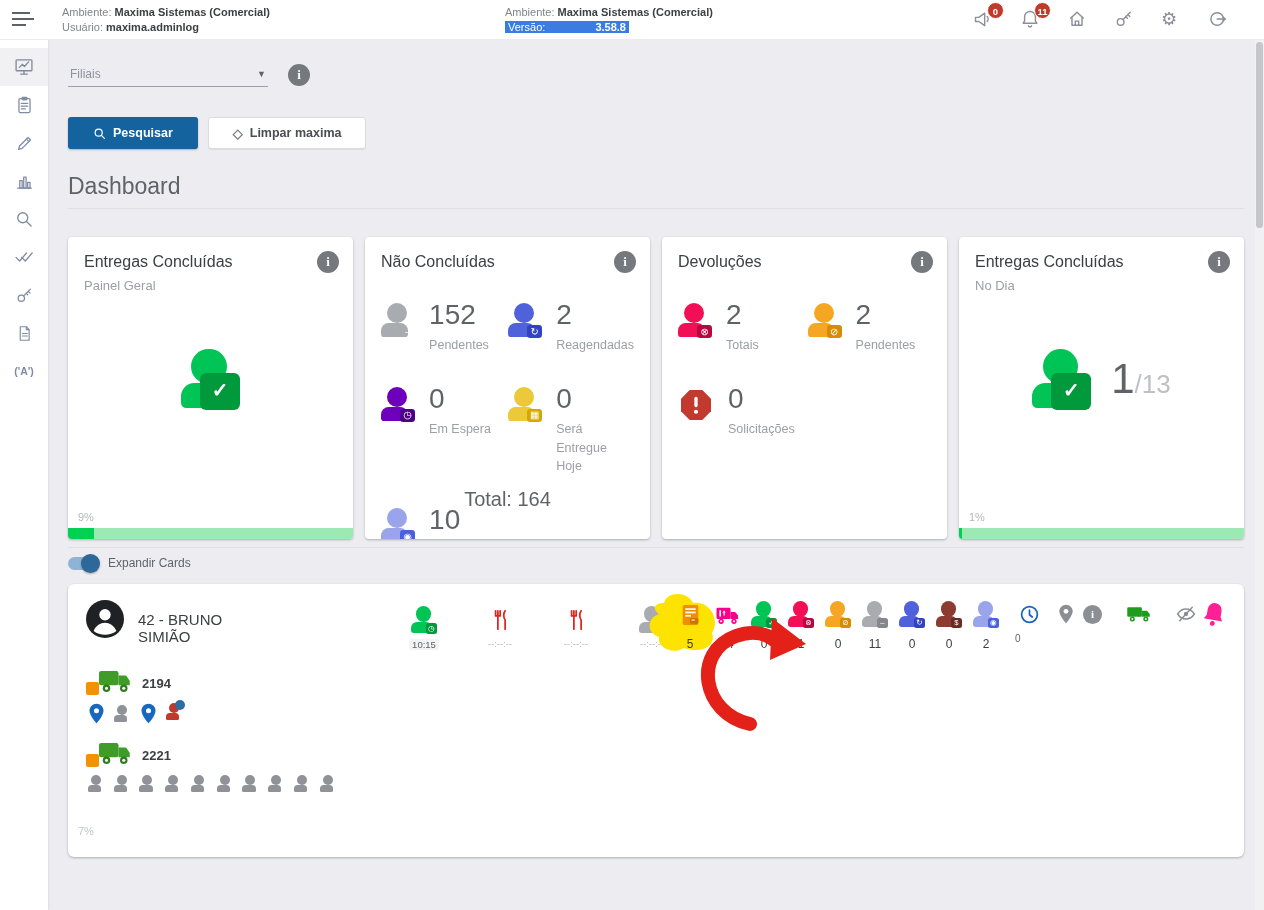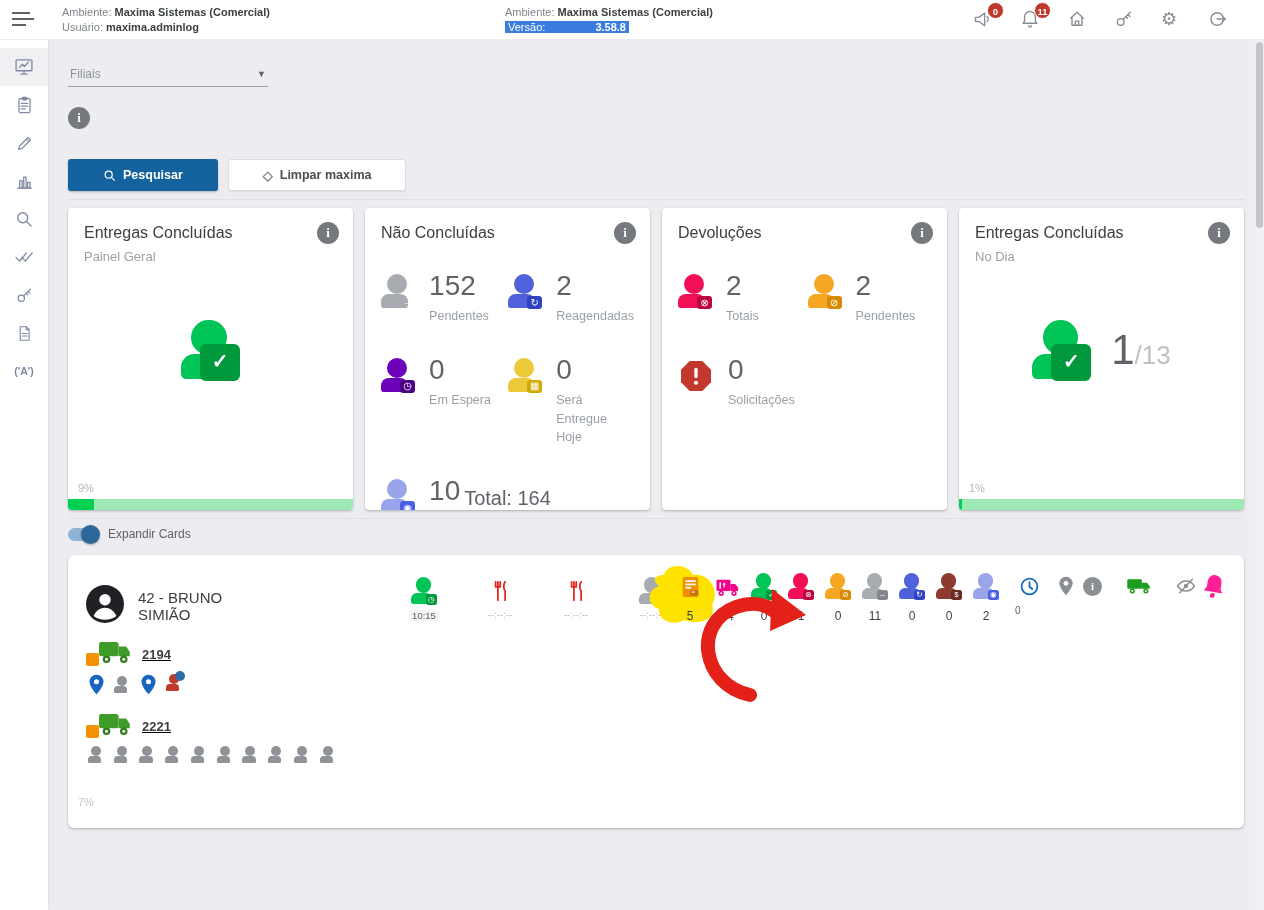--- a/index.html
+++ b/index.html
@@ -40,55 +40,55 @@
   .gb-home { margin-right:14px; cursor:pointer; display:flex; }
   .gb-bc { font-size:11px; font-weight:600; }
 
   
   .content { padding:22px 20px 0 20px; }
   .field { width:200px; display:flex; justify-content:space-between; align-items:center;
            border-bottom:1px solid #9aa0a6; padding:5px 2px; cursor:pointer; }
   .field input { border:none; outline:none; width:160px; font-size:12px; color:#5f6368; background:transparent; }
   .field input::placeholder { color:#8d939b; }
   .caret { font-size:9px; color:#5f6368; }
-  .filiais-row { display:flex; align-items:flex-start; gap:20px;flex-direction:column; }
+  .filiais-row { display:flex; align-items:center; gap:20px; }
   .info-circle { width:22px; height:22px; border-radius:50%; background:#75797e; color:#fff;
                  font-size:13px; font-weight:700; text-align:center; line-height:22px; cursor:pointer;
                  font-family:"Liberation Serif", serif; }
   .btn-row { display:flex; gap:10px; margin-top:30px; }
-  .btn { height:32px; padding:0 34px; border-radius:3px; font-size:12.5px; font-weight:700;
+  .btn { height:32px; padding:0 24px; border-radius:3px; font-size:12.5px; font-weight:700;
          display:flex; align-items:center; gap:7px; cursor:pointer; border:1px solid transparent; }
   .btn-primary { background:#14629e; color:#fff; box-shadow:0 1px 2px rgba(0,0,0,.25); }
   .btn-plain { background:#fff; color:#4a4e53; border-color:#dadce0; box-shadow:0 1px 1px rgba(0,0,0,.08); }
   .diamond { font-size:13px; color:#7a7e84; }
 
   .section-h { font-size:23px; font-weight:400; color:#5f6368; margin-top:24px; }
   .hr { border:none; border-top:1px solid #e0e0e4; margin-top:8px; }
 
   
-  .cards { display:flex; gap:12px; margin-top:8px; }
+  .cards { display:flex; gap:12px; margin-top:28px; }
   .card { flex:1; position:relative; height:302px; background:#fff; border-radius:4px; padding:16px;
           box-shadow:0 1px 2px rgba(60,64,67,.25), 0 1px 3px rgba(60,64,67,.12); overflow:hidden; }
   .card-title { font-size:16px; font-weight:500; color:#3c4043; }
   .card-sub { font-size:13px; color:#9aa0a6; margin-top:7px; }
   .info-btn { position:absolute; top:14px; right:14px; width:22px; height:22px; border-radius:50%;
               background:#75797e; color:#fff; font-size:13px; font-weight:700; text-align:center;
               line-height:22px; cursor:pointer; font-family:"Liberation Serif", serif; }
   .hero { display:flex; align-items:center; justify-content:center; gap:20px; margin-top:56px; }
   .hero-num { font-size:42px; color:#5f6368; }
   .hero-total { font-size:26px; color:#bdc1c6; }
   .pct { position:absolute; left:10px; bottom:16px; font-size:11px; color:#b4b7bc; }
   .pbar { position:absolute; left:0; right:0; bottom:0; height:11px; background:#9ce9b4; }
   .pfill { height:100%; background:#00d153; }
 
   .stats { display:grid; grid-template-columns:1fr 1fr; row-gap:30px; column-gap:6px; margin-top:30px; }
   .stat { display:flex; gap:14px; }
   .stat-val { font-size:28px; line-height:1; color:#5f6368; }
   .stat-lbl { font-size:12.5px; color:#9aa0a6; margin-top:7px; max-width:105px; line-height:1.5; }
-  .card-total { position:absolute; left:0; right:0; bottom:0; text-align:center; font-size:20px; color:#5f6368; }
+  .card-total { position:absolute; left:0; right:0; bottom:28px; text-align:center; font-size:20px; color:#5f6368; }
 
   
   .pico { position:relative; width:3.1em; height:3.2em; display:inline-block; flex:none; }
   .pico .h { position:absolute; top:0; left:0.55em; width:1.85em; height:1.85em; border-radius:50%; background:var(--c); }
   .pico .b { position:absolute; bottom:0.1em; left:0; width:2.45em; height:1.3em;
              border-radius:0.7em 0.7em 0.28em 0.28em; background:var(--c); }
   .pico .bd { position:absolute; right:0; bottom:0; width:1.5em; height:1.35em; border-radius:0.33em;
               background:var(--d); color:#fff; display:flex; align-items:center; justify-content:center;
               font-size:0.9em; line-height:1; }
   .pico-hero { font-size:19px; }
@@ -99,41 +99,41 @@
 
   
   .toggle-row { display:flex; align-items:center; gap:10px; margin:8px 0 14px; }
   .switch { position:relative; width:30px; height:13px; border-radius:7px; background:#8fb3d4; cursor:pointer; }
   .switch .knob { position:absolute; right:-2px; top:-3px; width:19px; height:19px; border-radius:50%;
                   background:#2d6899; box-shadow:0 1px 2px rgba(0,0,0,.3); }
   .toggle-lbl { font-size:12px; color:#5f6368; }
 
   .driver-card { position:relative; height:273px; background:#fff; border-radius:6px; padding:16px 18px;
                  box-shadow:0 1px 2px rgba(60,64,67,.25), 0 1px 3px rgba(60,64,67,.12); }
-  .d-head { display:flex; align-items:flex-end; }
+  .d-head { display:flex; align-items:flex-start; }
   .avatar { width:38px; height:38px; flex:none; }
   .d-name { margin:11px 0 0 14px; font-size:15px; font-weight:500; color:#3c4043; }
   .checkins { display:flex; gap:28px; margin-left:150px; margin-top:6px; }
   .checkin { width:48px; text-align:center; }
   .checkin .ic { height:28px; display:flex; align-items:center; justify-content:center; }
   .checkin .t { font-size:9.5px; color:#b3b7bc; margin-top:4px; }
   .checkin .t.dark { color:#5f6368; background:#f1f3f4; border-radius:2px; display:inline-block; padding:0 3px; }
 
   .counters { display:flex; margin-left:auto; align-items:flex-start; gap:9px; }
   .counter { width:28px; text-align:center; position:relative; cursor:pointer; }
   .counter .ic { height:28px; display:flex; align-items:flex-end; justify-content:center; position:relative; z-index:1; }
   .counter .v { font-size:12px; color:#3c4043; margin-top:9px; position:relative; z-index:1; }
   .counter .v.small { font-size:10px; margin-top:5px; text-align:left; color:#5f6368; }
   .hl-blob { position:absolute; left:-32px; top:-12px; width:76px; height:68px; z-index:0; }
   .gap-l { margin-left:6px; } .gap-xl { margin-left:14px; }
   .util { display:flex; align-items:center; height:28px; cursor:pointer; }
 
   
   .vehicle { margin-top:16px; }
-  .v-row { display:flex; align-items:center; gap:10px;text-decoration:underline; }
+  .v-row { display:flex; align-items:center; gap:10px; }
   .truck-combo { position:relative; width:46px; height:30px; flex:none; }
   .truck-combo .pkg { position:absolute; left:0; bottom:3px; width:13px; height:13px; background:#f39200; border-radius:2px; }
   .truck-combo svg { position:absolute; right:0; top:0; }
   .v-code { font-size:13px; font-weight:700; color:#3c4043; }
   .v-icons { display:flex; gap:9px; align-items:center; margin-top:5px; margin-left:2px; }
   .reddot-person { position:relative; display:inline-block; }
   .reddot-person .dot { position:absolute; right:-3px; top:-3px; width:10px; height:10px; border-radius:50%; background:#2e6da4; }
 
   .d-pct { position:absolute; left:10px; bottom:20px; font-size:11px; color:#c2c5c9; }
 
@@ -286,20 +286,21 @@
               <path d="M15.5 15.5 21 21" stroke="#fff" stroke-width="2.2" stroke-linecap="round"></path>
             </svg>
           <span>Pesquisar</span>
         </button>
         <button class="btn btn-plain">
           <span class="diamond">◇</span>
           <span>Limpar maxima</span>
         </button>
       </div>
 
+      <h2 class="section-h">Dashboard</h2>
       <hr class="hr">
 
       <div class="cards">
 
         <div class="card">
           <div class="card-title">Entregas Concluídas</div>
           <div class="card-sub">Painel Geral</div>
           <div class="info-btn">i</div>
           <div class="hero">
             <span class="pico pico-hero" style="--c:#00c455;--d:#009a3d">

